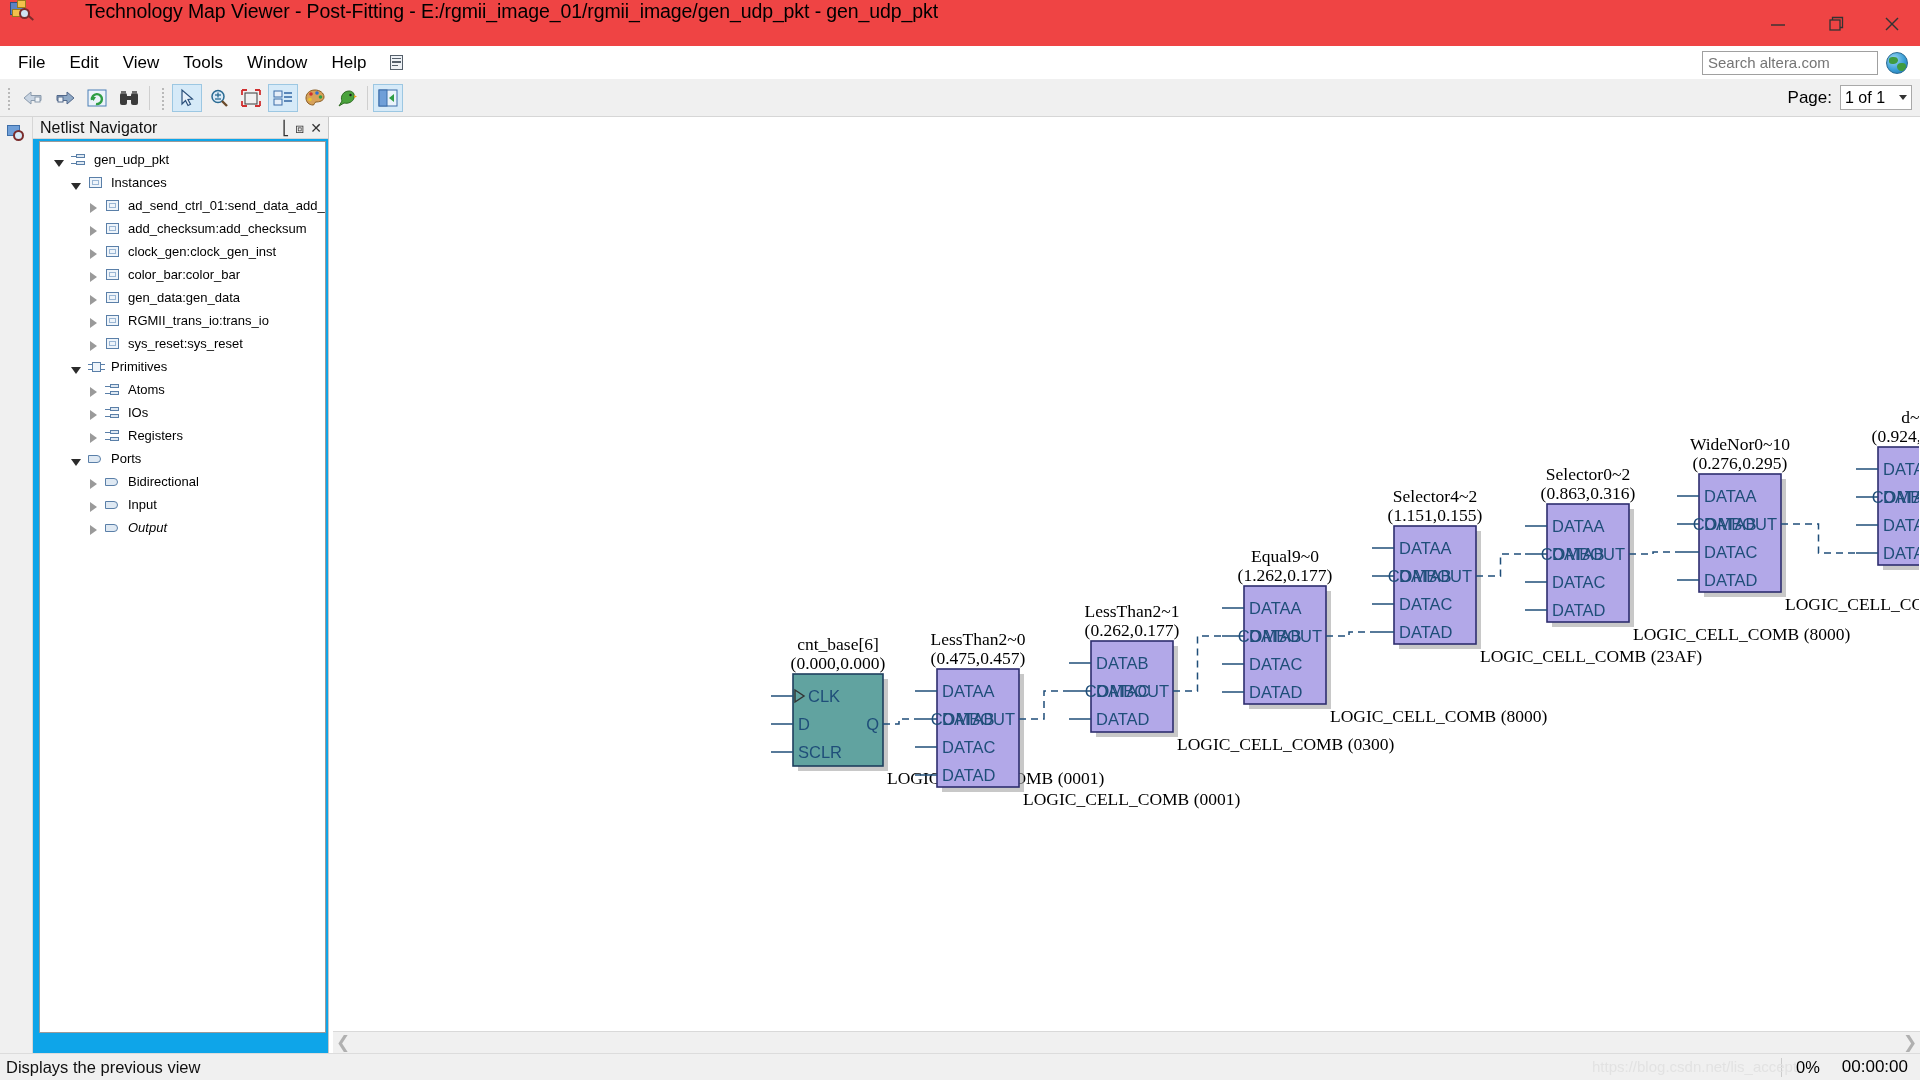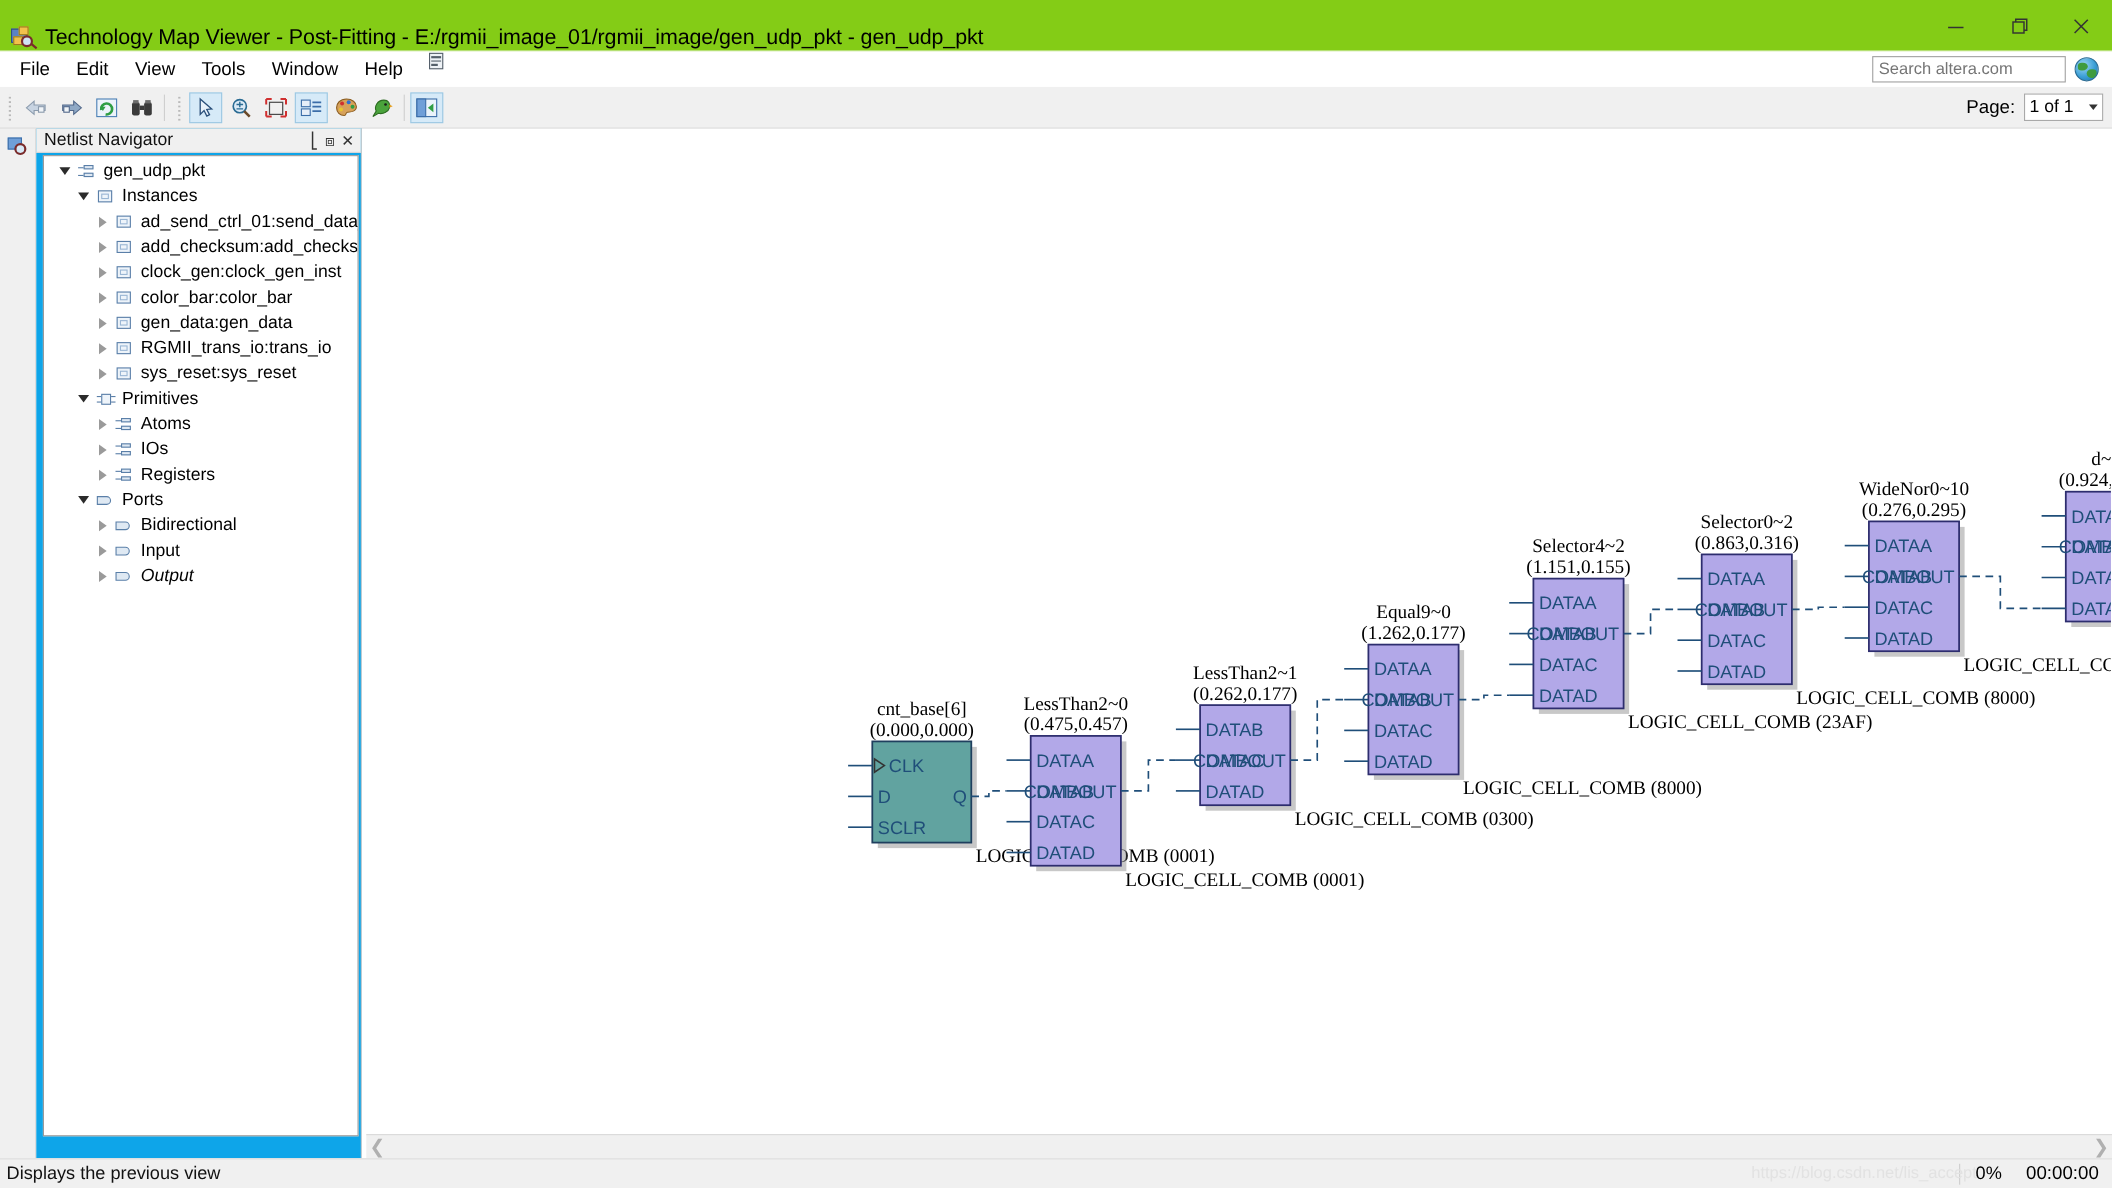--- a/index.html
+++ b/index.html
@@ -7,43 +7,44 @@
   body {
     width:1920px; height:1080px;
     font-family:"Liberation Sans", sans-serif;
     font-size:17px;
     background:#ffffff;
     overflow:hidden;
     color:#000;
   }
   
   #titlebar {
-    height:47px; background:#84cc16;
-    display:flex; align-items:flex-end;
+    height:47px; background:#ef4444;
+    display:flex; align-items:flex-start;
     border-bottom:1px solid #fff;
     position:relative;
+    gap:44px;
   }
   #app-icon {
     width:22px;height:22px;margin-left:10px;margin-right:9px;
     position:relative;flex:0 0 auto;
   }
   #app-icon .sq1{position:absolute;left:0;top:2px;width:15px;height:13px;background:#5b82c4;border:1px solid #2f4f82;}
   #app-icon .sq2{position:absolute;left:7px;top:0px;width:9px;height:8px;background:#f2c14b;border:1px solid #9a7a1c;}
   #app-icon .sq3{position:absolute;left:2px;top:9px;width:9px;height:8px;background:#f2c14b;border:1px solid #9a7a1c;}
   #app-icon .glass{position:absolute;left:9px;top:8px;width:11px;height:11px;border:2px solid #7a2b2b;border-radius:50%;background:#cfe3f2;}
   #app-icon .handle{position:absolute;left:18px;top:17px;width:6px;height:2px;background:#7a2b2b;transform:rotate(40deg);}
   #title-text {
     font-size:19.5px; color:#000; white-space:nowrap; letter-spacing:-0.1px;
   }
   #win-controls { margin-left:auto; display:flex; height:100%; }
   .winbtn { width:57px; height:47px; display:flex;align-items:center;justify-content:center; }
   .winbtn svg { display:block; }
   
   #menubar {
-    height:32px; background:#ffffff; display:flex; 
+    height:32px; background:#ffffff; display:flex; align-items:center;
     position:relative; border-bottom:1px solid #ffffff;
   }
   .menu-item { padding:0 12px; font-size:17px; line-height:32px; color:#000; cursor:default; }
   .menu-item:first-child { margin-left:6px; }
   #menu-note-icon { margin-left:10px; width:18px; height:18px; position:relative; }
   #menu-note-icon .pg{position:absolute;left:2px;top:1px;width:13px;height:15px;border:1.5px solid #55606b;background:#eef2f6;}
   #menu-note-icon .l1,#menu-note-icon .l2,#menu-note-icon .l3{position:absolute;left:4px;height:1.5px;background:#55606b;width:9px;}
   #menu-note-icon .l1{top:4px;} #menu-note-icon .l2{top:7.5px;} #menu-note-icon .l3{top:11px;width:6px;}
   #search-wrap { margin-left:auto; display:flex;align-items:center; margin-right:12px; }
   #search-input {
@@ -84,21 +85,21 @@
     width:296px; background:#0ea5e9; border-right:1px solid #c8c8c8;
     display:flex;flex-direction:column; position:relative;
   }
   #nav-title {
     height:22px; background:#f0f0f0; display:flex;align-items:center;
     font-size:16px;padding-left:7px; border-bottom:1px solid #d4d4d4; color:#111;
   }
   #nav-title .tools{margin-left:auto;display:flex;align-items:center;gap:6px;padding-right:6px;}
   .pinico{font-size:14px;color:#333;line-height:1;}
   #nav-tree { flex:1; background:#fff; border:1px solid #9a9a9a; margin:2px 2px 20px 6px; overflow:hidden; padding-top:2px;}
-  .tnode { display:flex; align-items:center; height:23px; white-space:nowrap; font-size:16px; }
+  .tnode { display:flex; align-items:flex-end; height:23px; white-space:nowrap; font-size:13px; }
   .tw { width:22px; display:flex; align-items:center; justify-content:center; flex:0 0 auto;}
   .chev-d{width:0;height:0;border-left:5px solid transparent;border-right:5px solid transparent;border-top:7px solid #2b2b2b;}
   .chev-r{width:0;height:0;border-top:5px solid transparent;border-bottom:5px solid transparent;border-left:7px solid #9a9a9a;}
   .ticon{width:18px;height:14px;margin-right:6px;flex:0 0 auto;position:relative;}
   .ic-box{position:absolute;left:2px;top:1px;width:13px;height:11px;border:1.5px solid #5a7fa8;background:#eef4fa;}
   .ic-box.inner::after{content:"";position:absolute;left:2px;top:2px;right:2px;bottom:2px;border:1px solid #9ab6d4;}
   .ic-lines{position:absolute;left:1px;top:1px;width:15px;height:12px;}
   .ic-lines i{position:absolute;background:#5a7fa8;}
   .ic-port{position:absolute;left:1px;top:3px;width:13px;height:8px;background:#dfe9f3;border:1.5px solid #5a7fa8;border-radius:0 4px 4px 0;}
   

